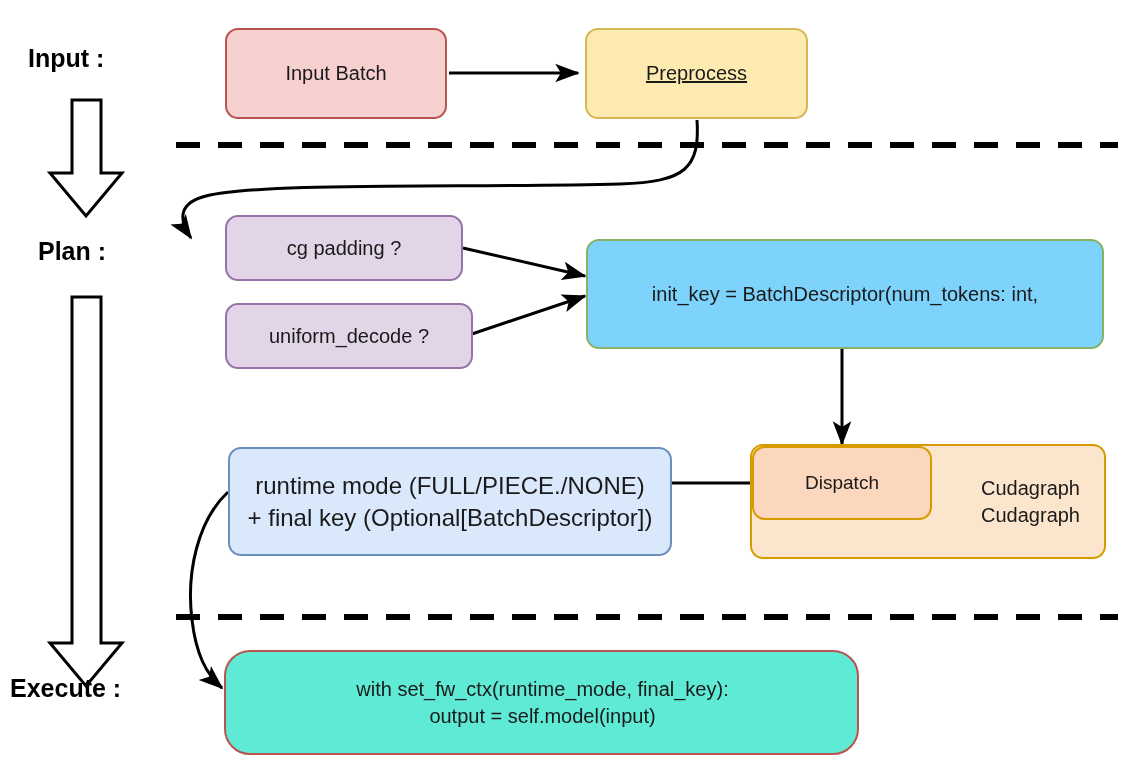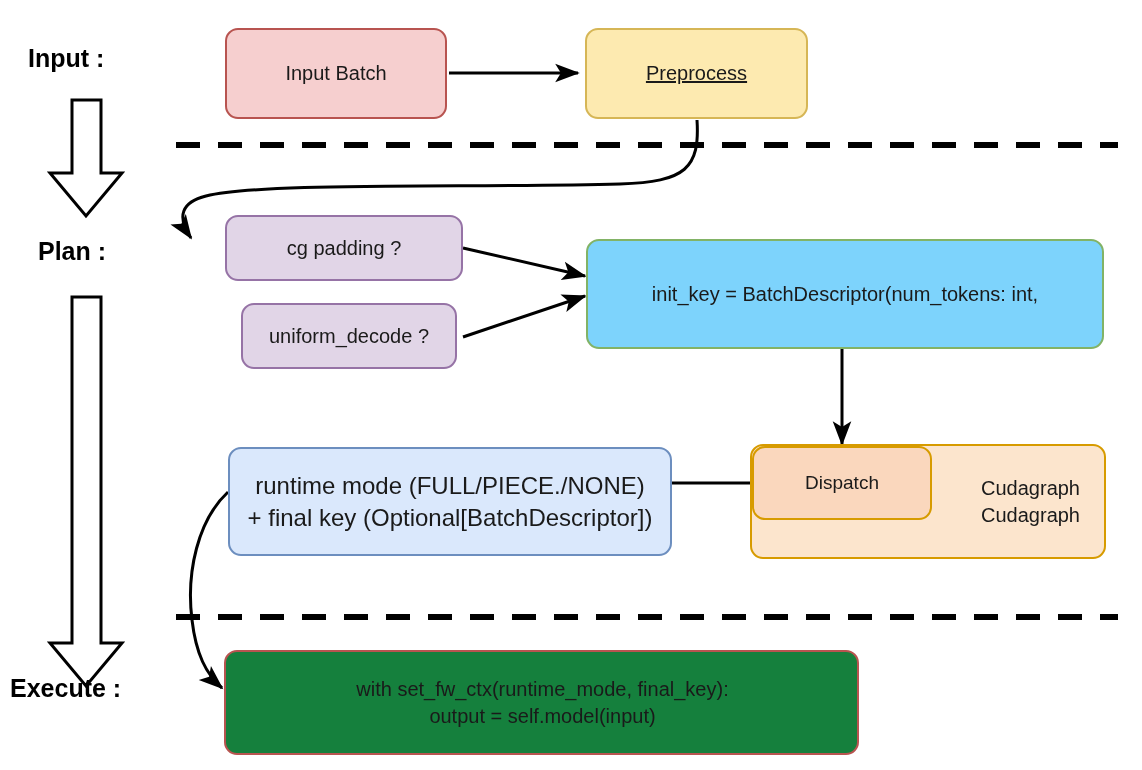--- a/index.html
+++ b/index.html
@@ -47,21 +47,21 @@
     line-height: 1.32;
     padding: 4px 10px;
   }
   .node.input-batch   { background:#f6cfcf; border-color:#b85450; }
   .node.preprocess    { background:#fdeab0; border-color:#d6b656; }
   .node.decision      { background:#e1d5e7; border-color:#9673a6; }
   .node.key           { background:#7dd3fc; border-color:#82b366; }
   .node.dispatcher    { background:#fce5cd; border-color:#d79b00; }
   .node.dispatch      { background:#fad7bd; border-color:#d79b00; }
   .node.runtime       { background:#dae8fc; border-color:#6c8ebf; }
-  .node.execute-code  { background:#15803d; border-color:#b85450; }
+  .node.execute-code  { background:#5eead4; border-color:#b85450;border-radius:26px; }
   .node .lines { width: 100%; }
   .node .ln { display: block; }
 </style>
 </head>
 <body>
 
 <div id="stage">
 
   <svg id="edges" viewBox="0 0 1142 770" width="1142" height="770">
     <defs>
@@ -105,21 +105,21 @@
   </div>
 
   <div class="node preprocess" style="left:585px; top:28px; width:223px; height:91px;text-decoration:underline;">
     <span class="lines">Preprocess</span>
   </div>
 
   <div class="node decision" style="left:225px; top:215px; width:238px; height:66px;">
     <span class="lines">cg padding ?</span>
   </div>
 
-  <div class="node decision" style="left:225px; top:303px; width:216px; height:66px;margin-left:16px;">
+  <div class="node decision" style="left:225px; top:303px; width:248px; height:66px;">
     <span class="lines">uniform_decode ?</span>
   </div>
 
   <div class="node key" style="left:586px; top:239px; width:518px; height:110px;">
     <span class="lines">
       <span class="ln">init_key = BatchDescriptor(num_tokens: int,</span>
     </span>
   </div>
 
   <div class="node dispatcher" style="left:750px; top:444px; width:356px; height:115px;

